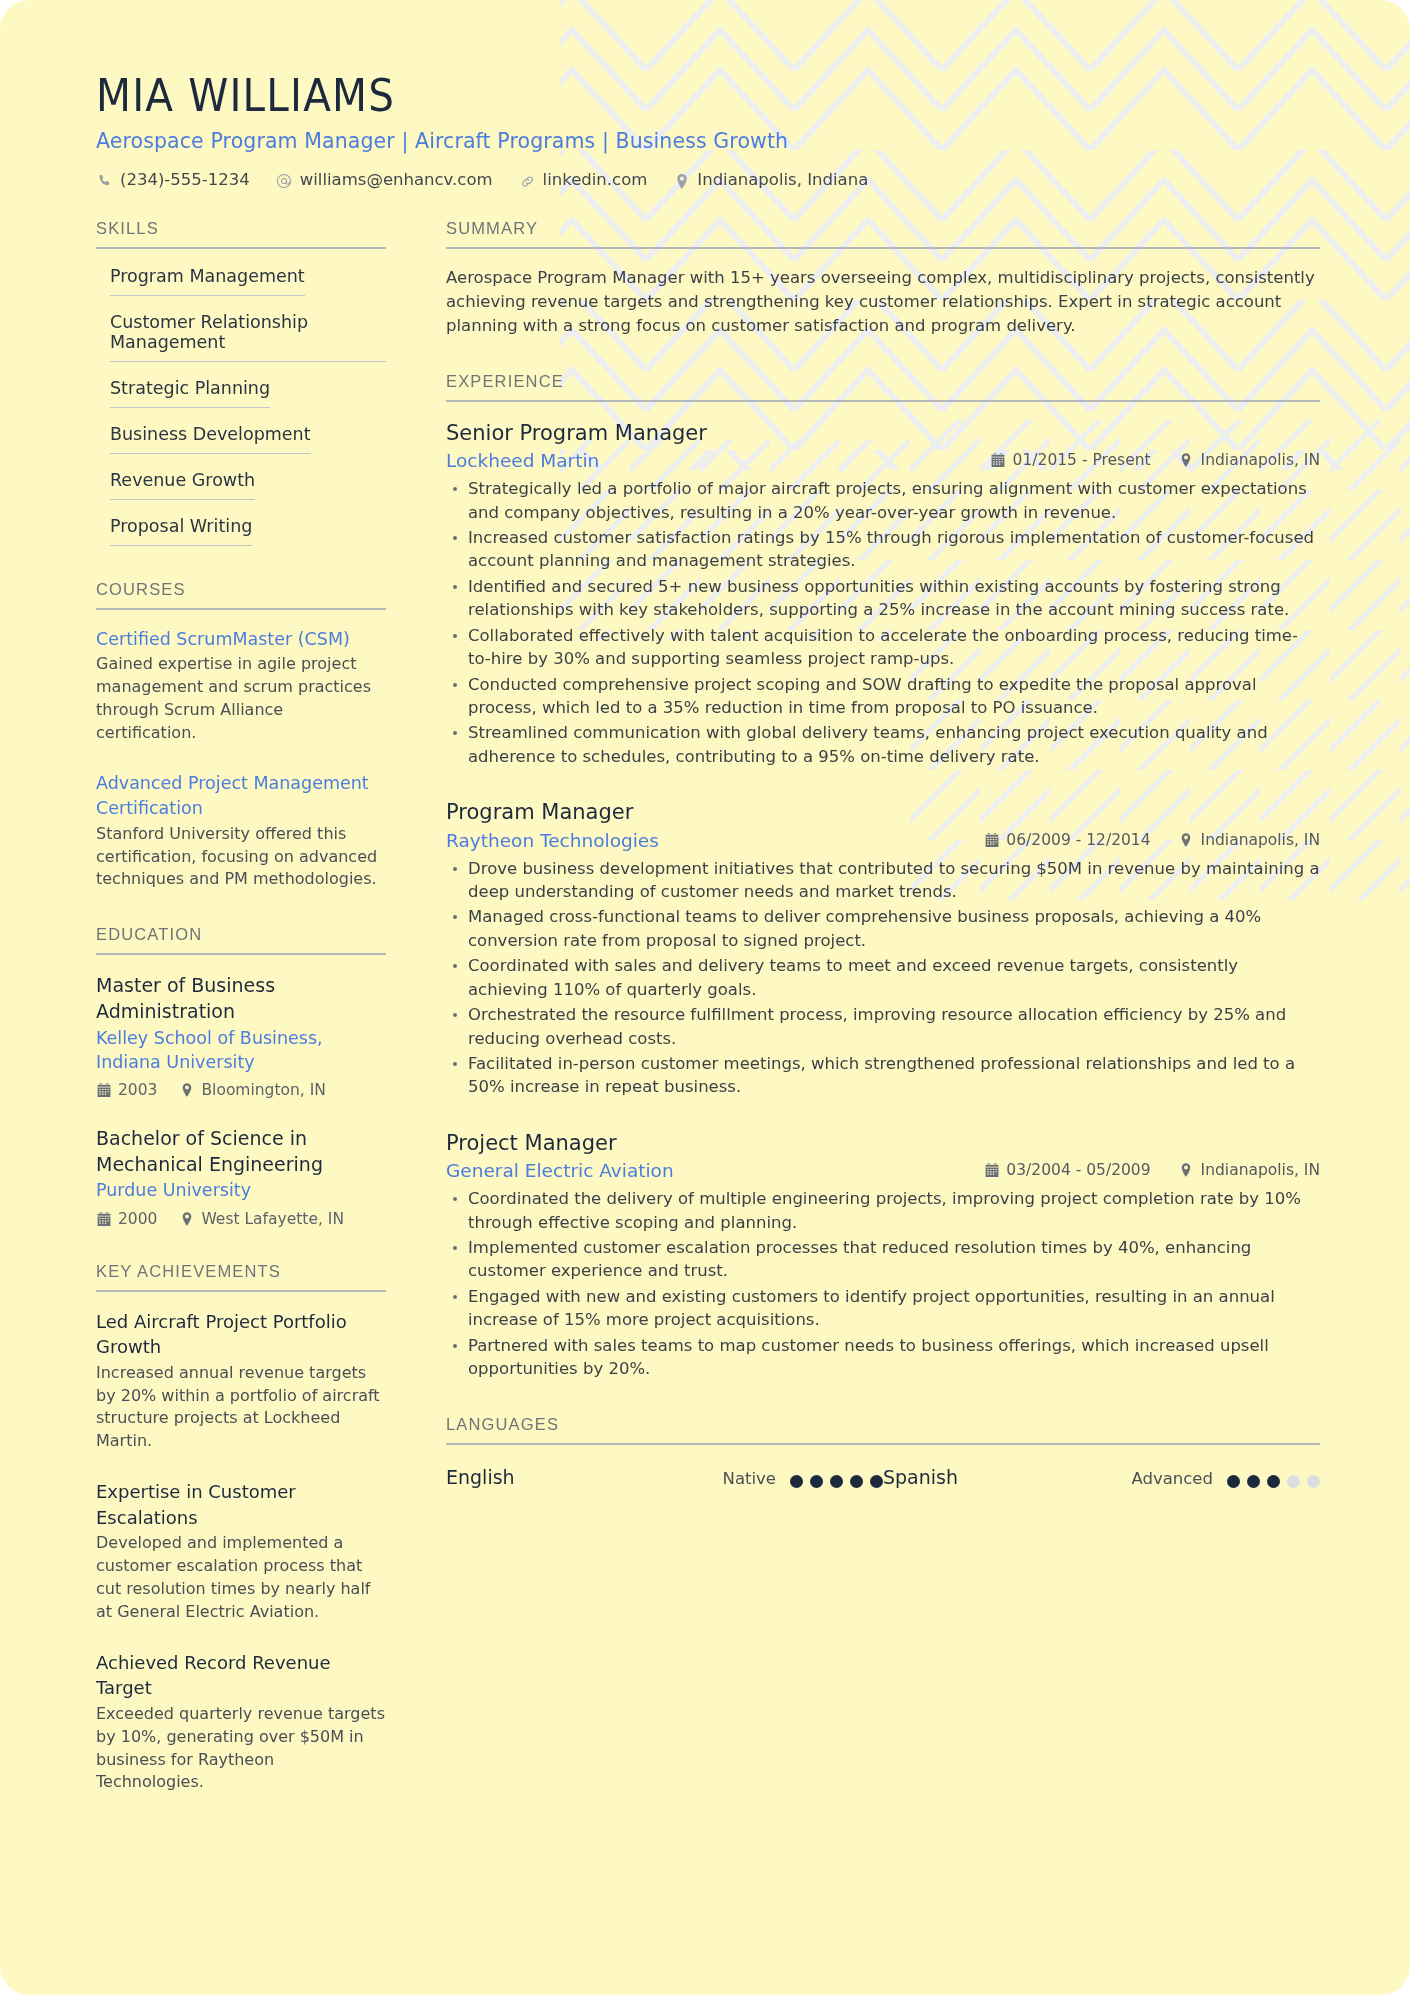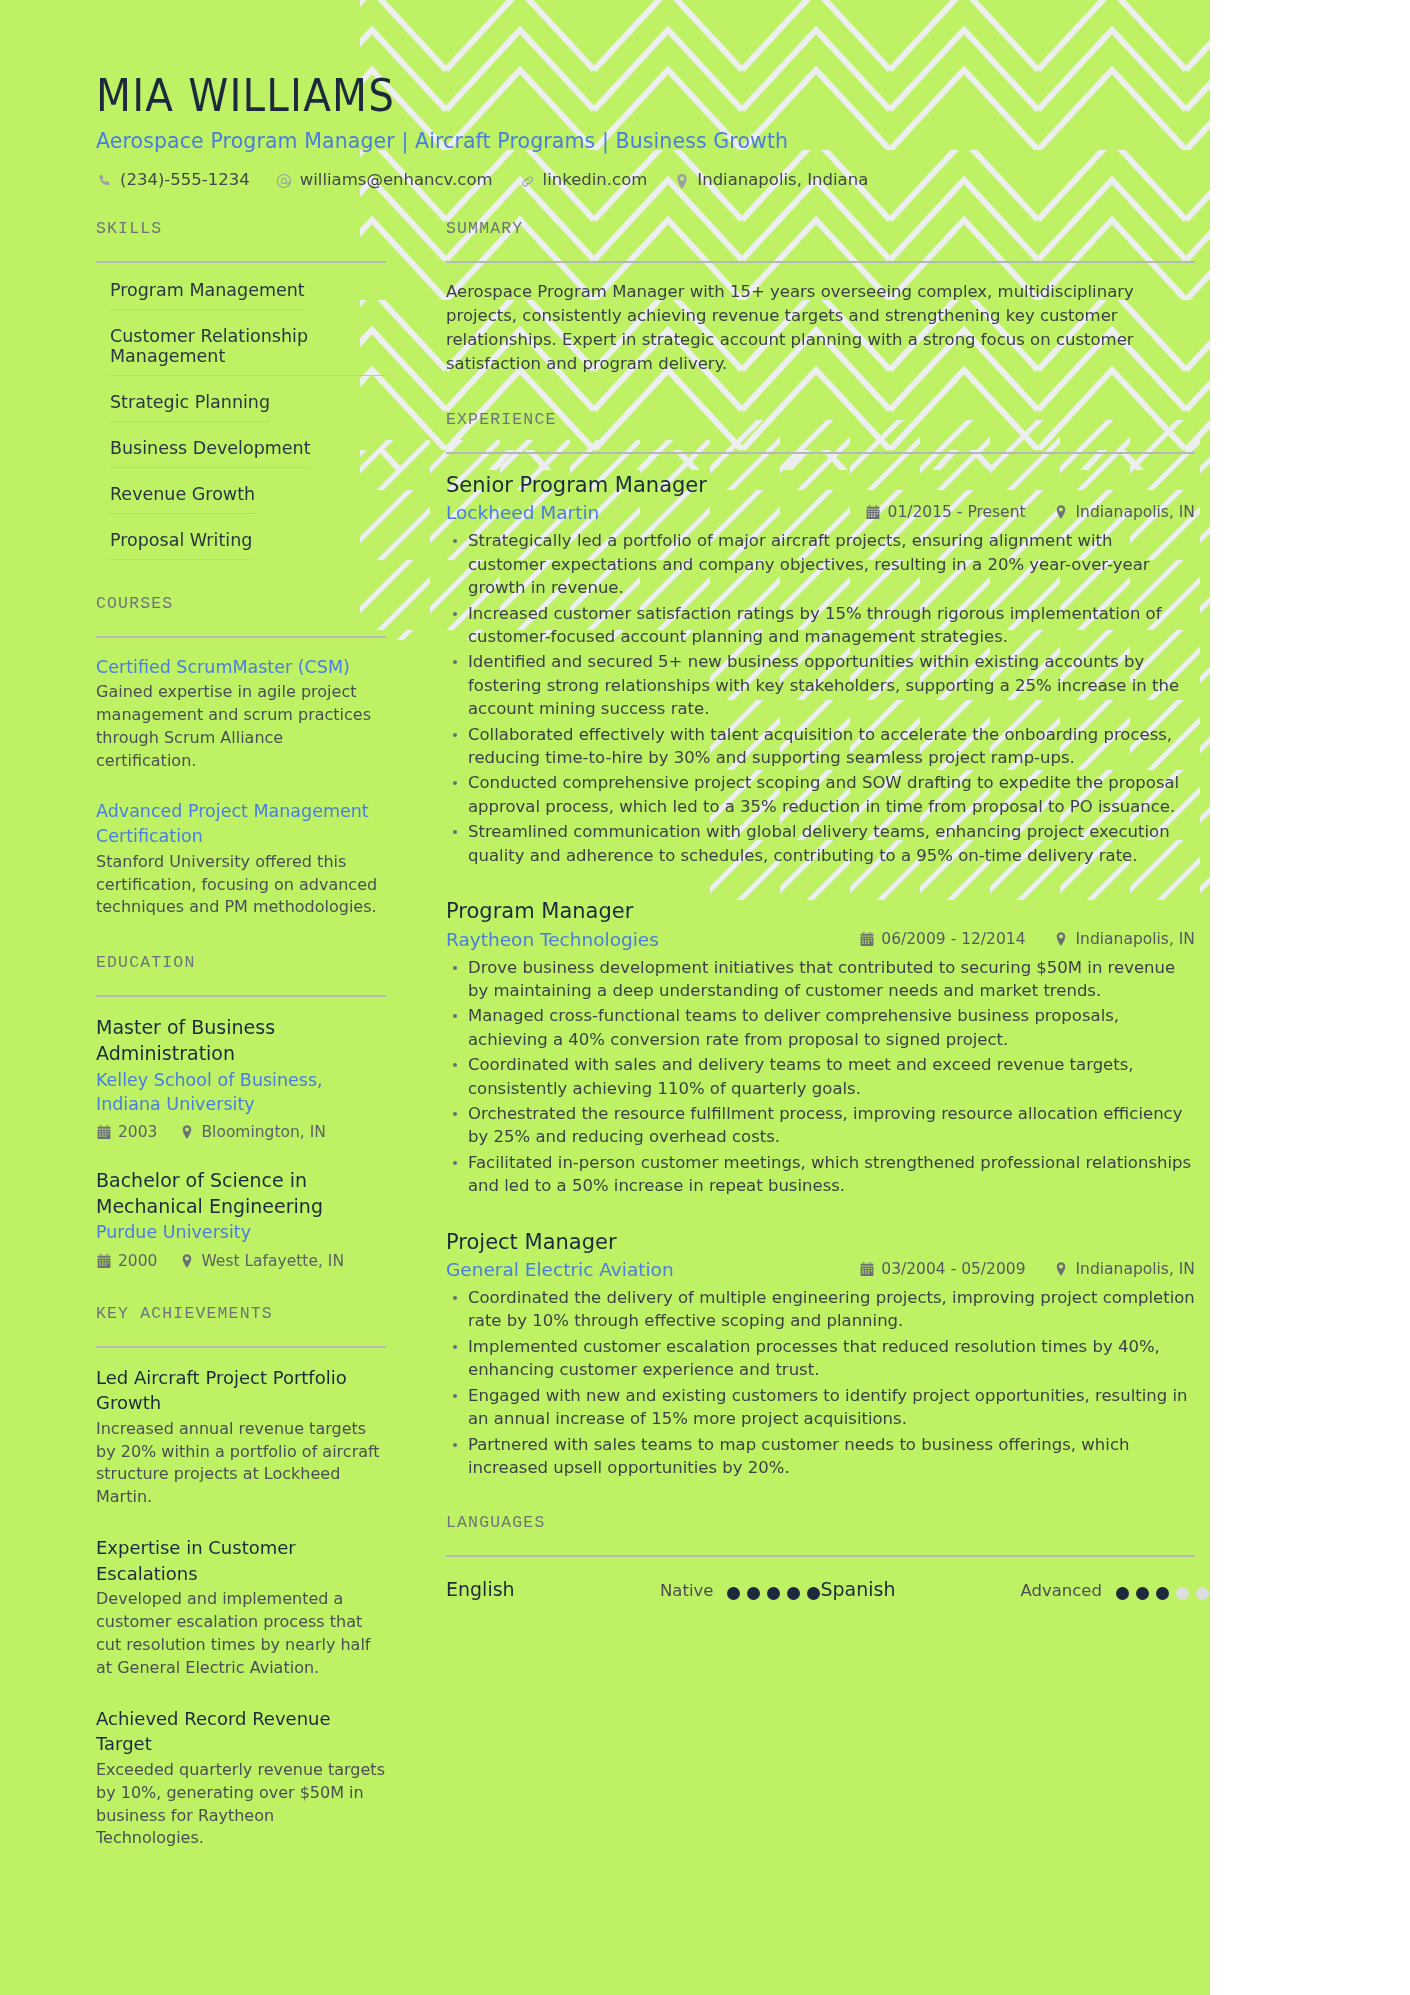--- a/index.html
+++ b/index.html
@@ -4,24 +4,25 @@
 <style>
   * { box-sizing: border-box; margin: 0; padding: 0; }
   html, body {
     width: 1410px;
     height: 1995px;
     background: #ffffff;
     font-family: "DejaVu Sans", "Liberation Sans", sans-serif;
   }
   .page {
     position: relative;
-    width: 1210px;
+    width: 1410px;
     height: 1995px;
-    background: #bef264;
+    background: #fef9c3;
     overflow: hidden;
+    border-radius: 29px;
   }
   
   .watermark {
     position: absolute;
     top: 0; right: 0;
     width: 1060px;
     height: 900px;
     pointer-events: none;
     opacity: 1;
   }
@@ -83,23 +84,23 @@
   .gutter { width: 60px; flex: none; }
   .right { flex: 1; }
 
   
   .sec-title {
     font-size: 16.5px;
     letter-spacing: 1.15px;
     color: #6f7479;
     font-weight: 400;
     text-transform: uppercase;
-    padding-bottom: 23px;
+    padding-bottom: 9px;
     border-bottom: 2.5px solid #b5b8bb;
-    font-family: Liberation Mono, monospace;
+    font-family: Liberation Sans, sans-serif;
   }
   .sec { margin-bottom: 34px; }
   .sec-body { padding-top: 17px; }
 
   
   .skill {
     display: block;
     margin: 0 0 0 14px;
     padding: 0 0 9px 0;
     font-size: 17.5px;

